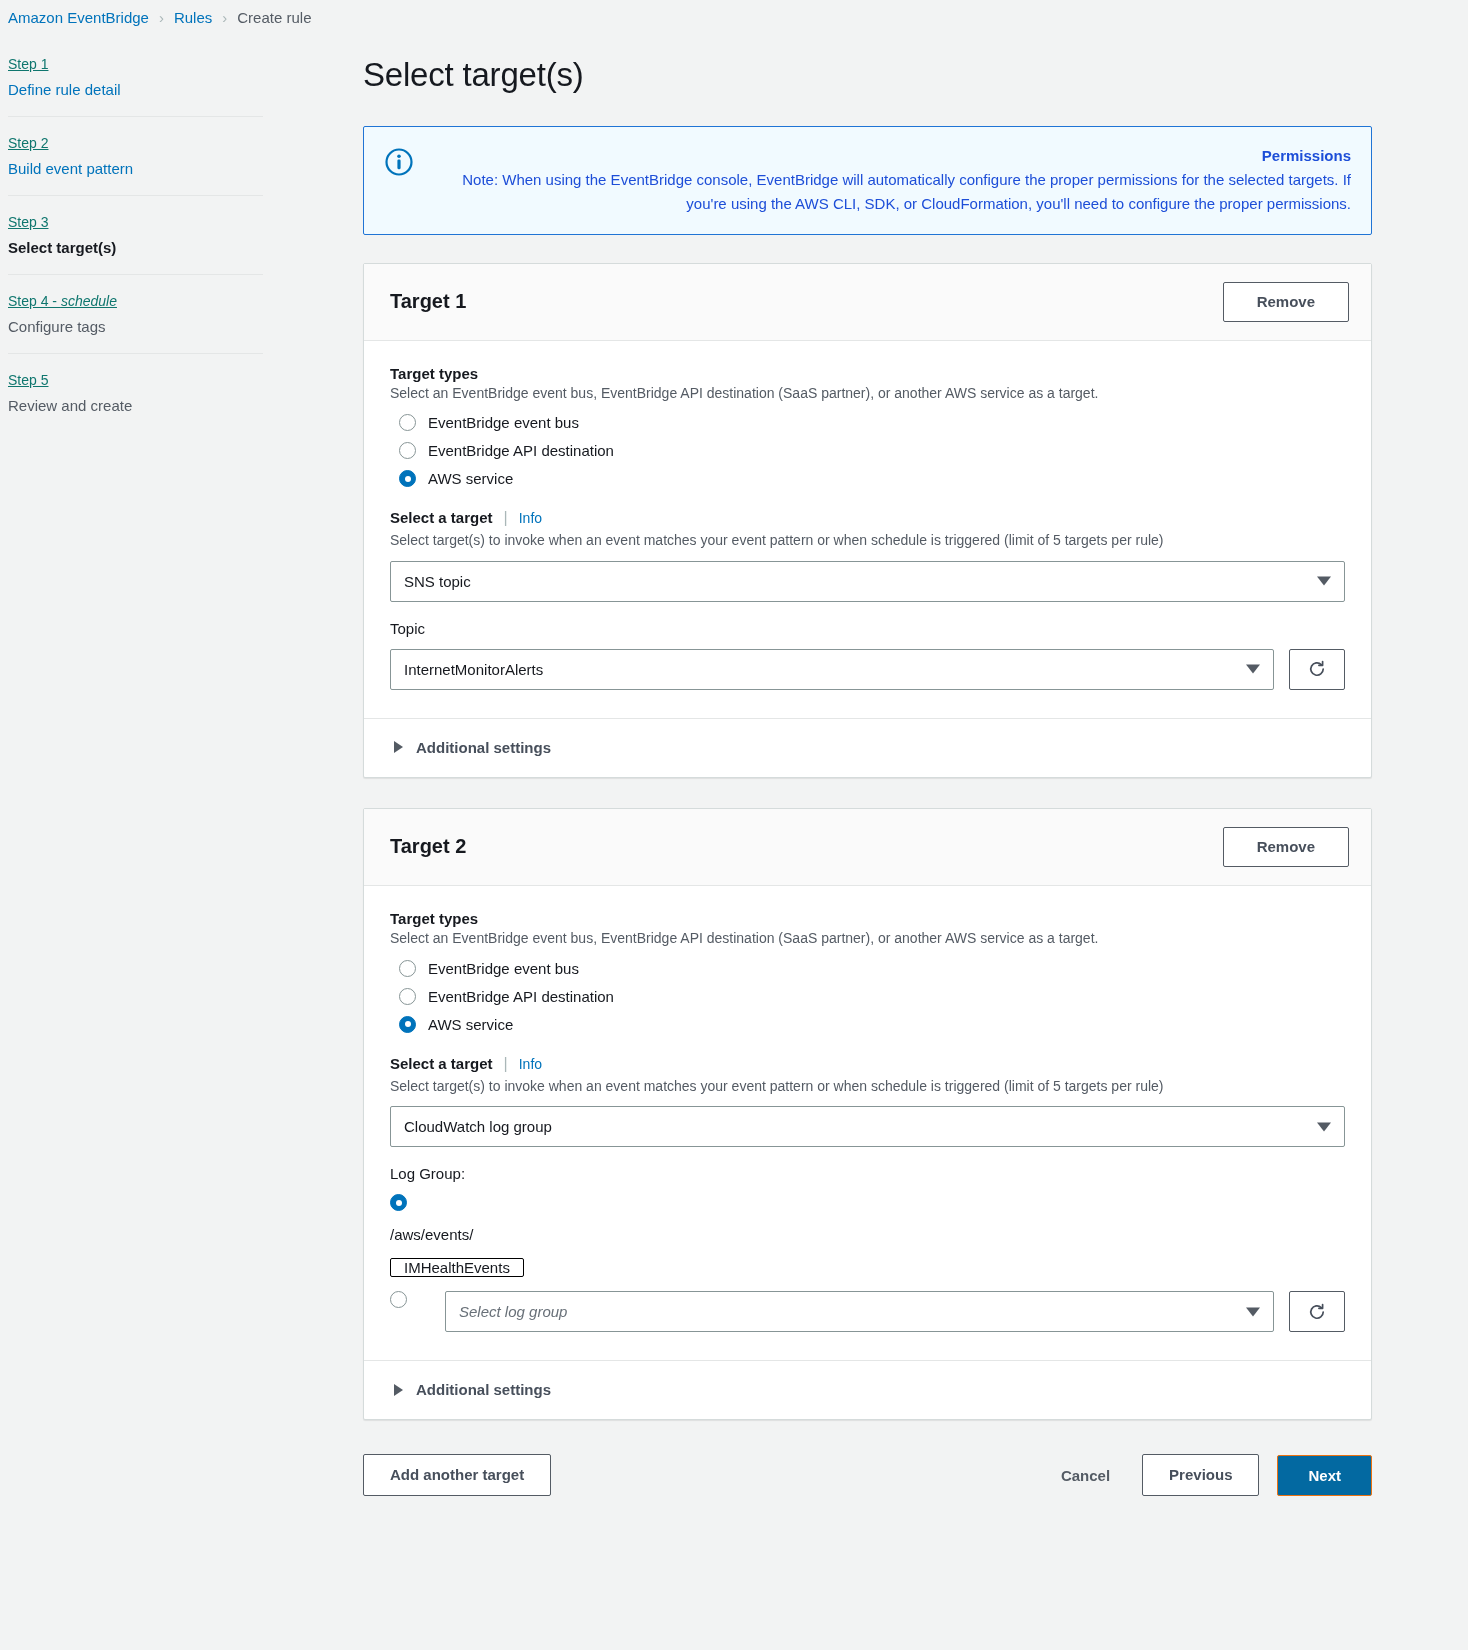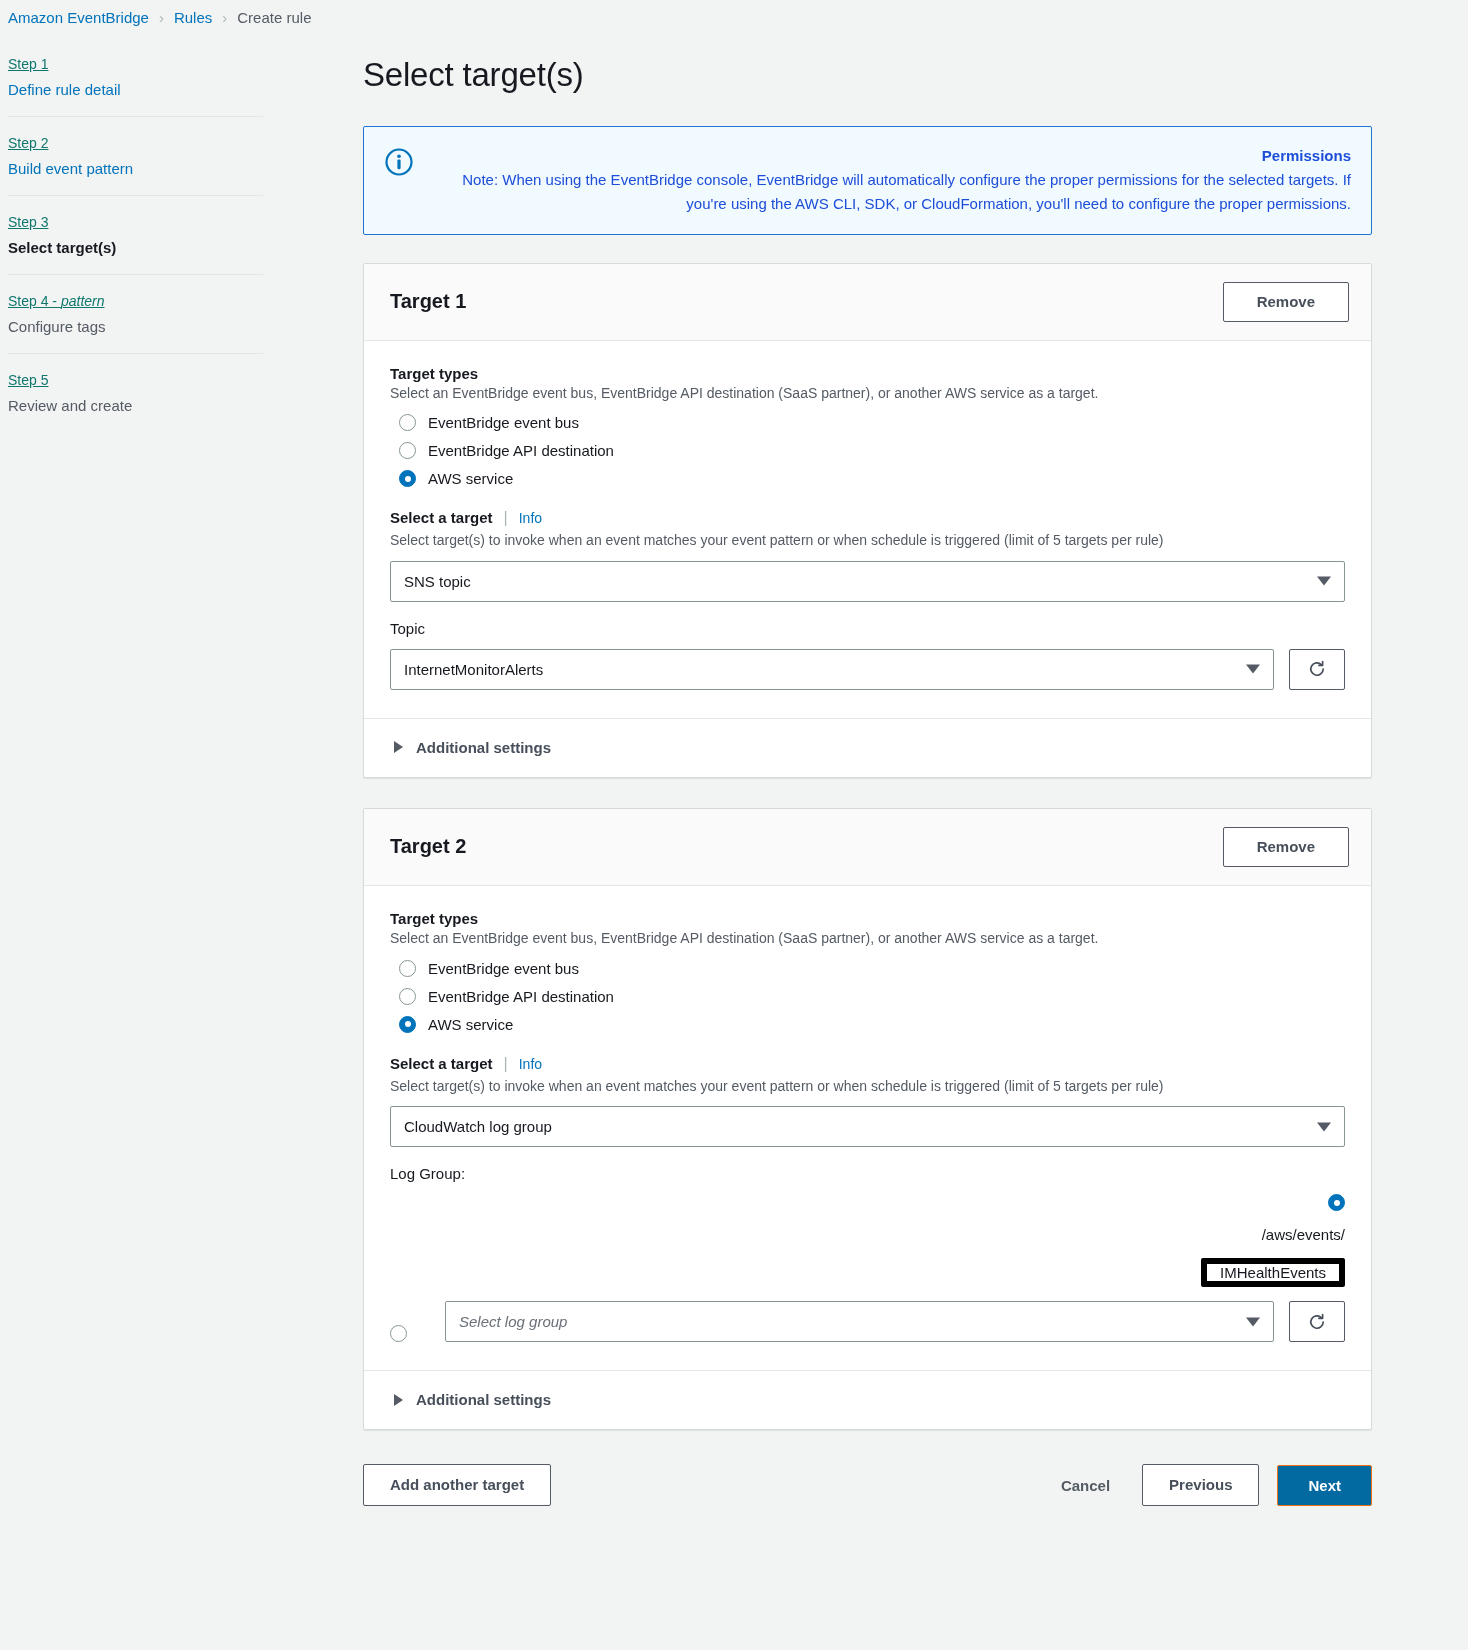--- a/index.html
+++ b/index.html
@@ -129,31 +129,31 @@
   .caret {
     position: absolute; right: 14px; top: 50%; transform: translateY(-50%);
     width: 0; height: 0;
     border-left: 7px solid transparent;
     border-right: 7px solid transparent;
     border-top: 9px solid #545b64;
     pointer-events: none;
   }
   .input {
     height: 28px;
-    border: 6px solid #000000;
+    border: 1px solid #000000;
     border-radius: 2px;
     background: #fff;
     font-size: 15px;
     color: #16191f;
     padding: 0 13px;
     display: flex; align-items: center;
     flex: 1;
     cursor: text;
   }
-  .row-inline { display: flex; align-items: flex-end; gap: 15px; }
+  .row-inline { display: flex; align-items: flex-start; gap: 15px; }
   .icon-btn {
     width: 56px; height: 41px;
     border: 1px solid #545b64; border-radius: 2px;
     background: #fff; cursor: pointer;
     display: flex; align-items: center; justify-content: center;
     flex: 0 0 56px;
   }
   .block { margin-bottom: 18px; }
   .sub-label { font-size: 15px; color: #16191f; margin-bottom: 12px; }
   .prefix { font-size: 15px; color: #16191f; white-space: nowrap; }
@@ -217,21 +217,21 @@
       <div class="step-num">Step 2</div>
       <div class="step-name">Build event pattern</div>
     </div>
 
     <div class="step-block">
       <div class="step-num">Step 3</div>
       <div class="step-name active">Select target(s)</div>
     </div>
 
     <div class="step-block">
-      <div class="step-num"><span>Step 4 - </span><span class="opt">pattern</span></div>
+      <div class="step-num"><span>Step 4 - </span><span class="opt">schedule</span></div>
       <div class="step-name inactive">Configure tags</div>
     </div>
 
     <div class="step-block">
       <div class="step-num">Step 5</div>
       <div class="step-name inactive">Review and create</div>
     </div>
   </div>
 
   <div class="content">

